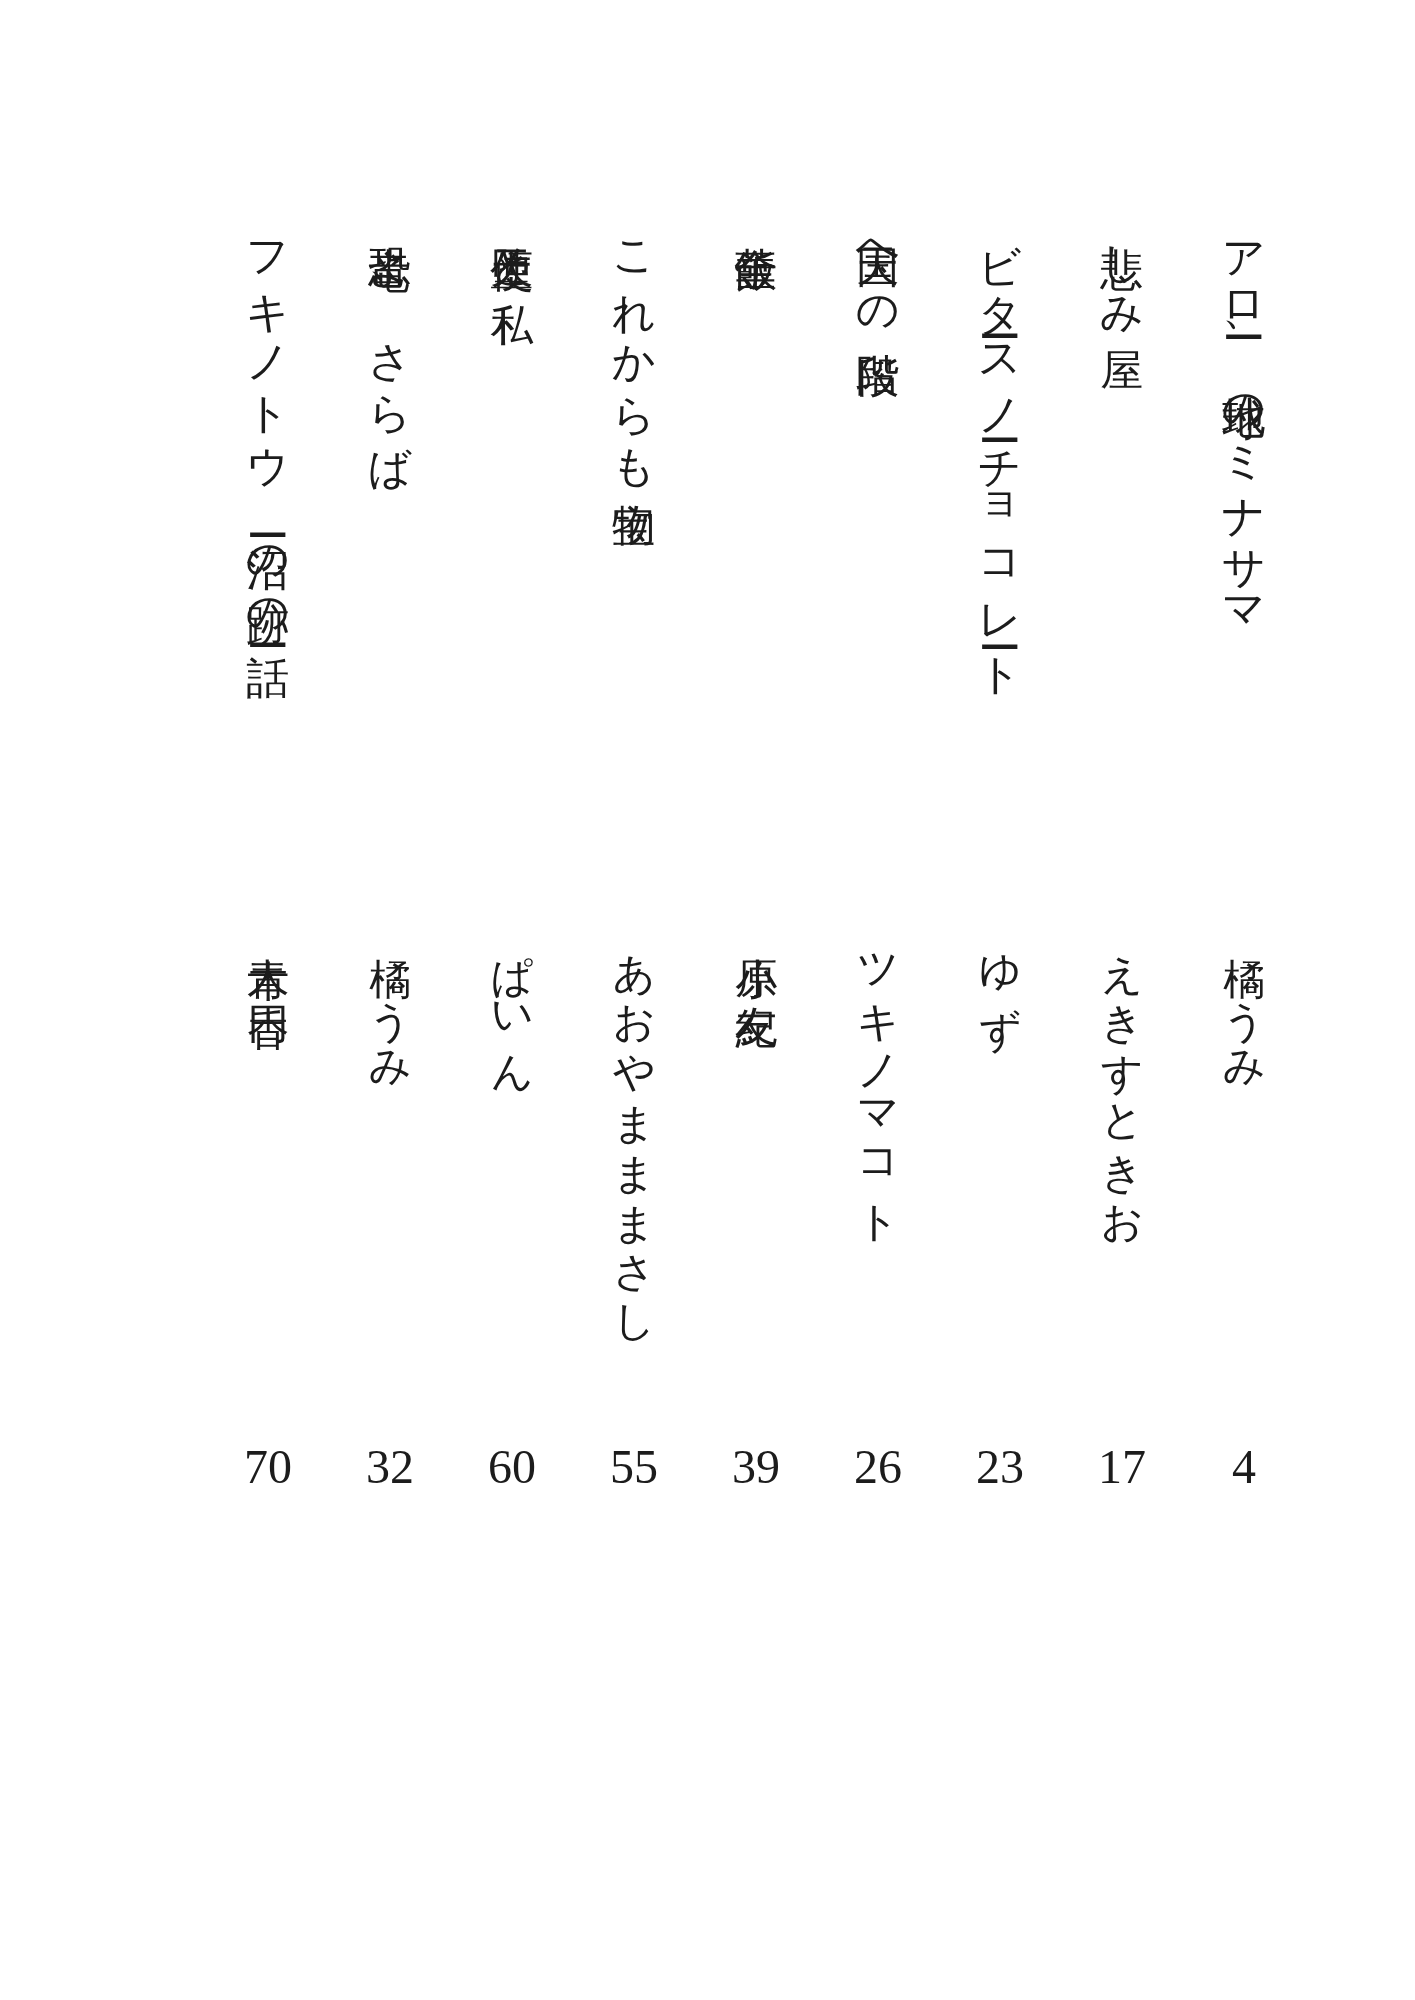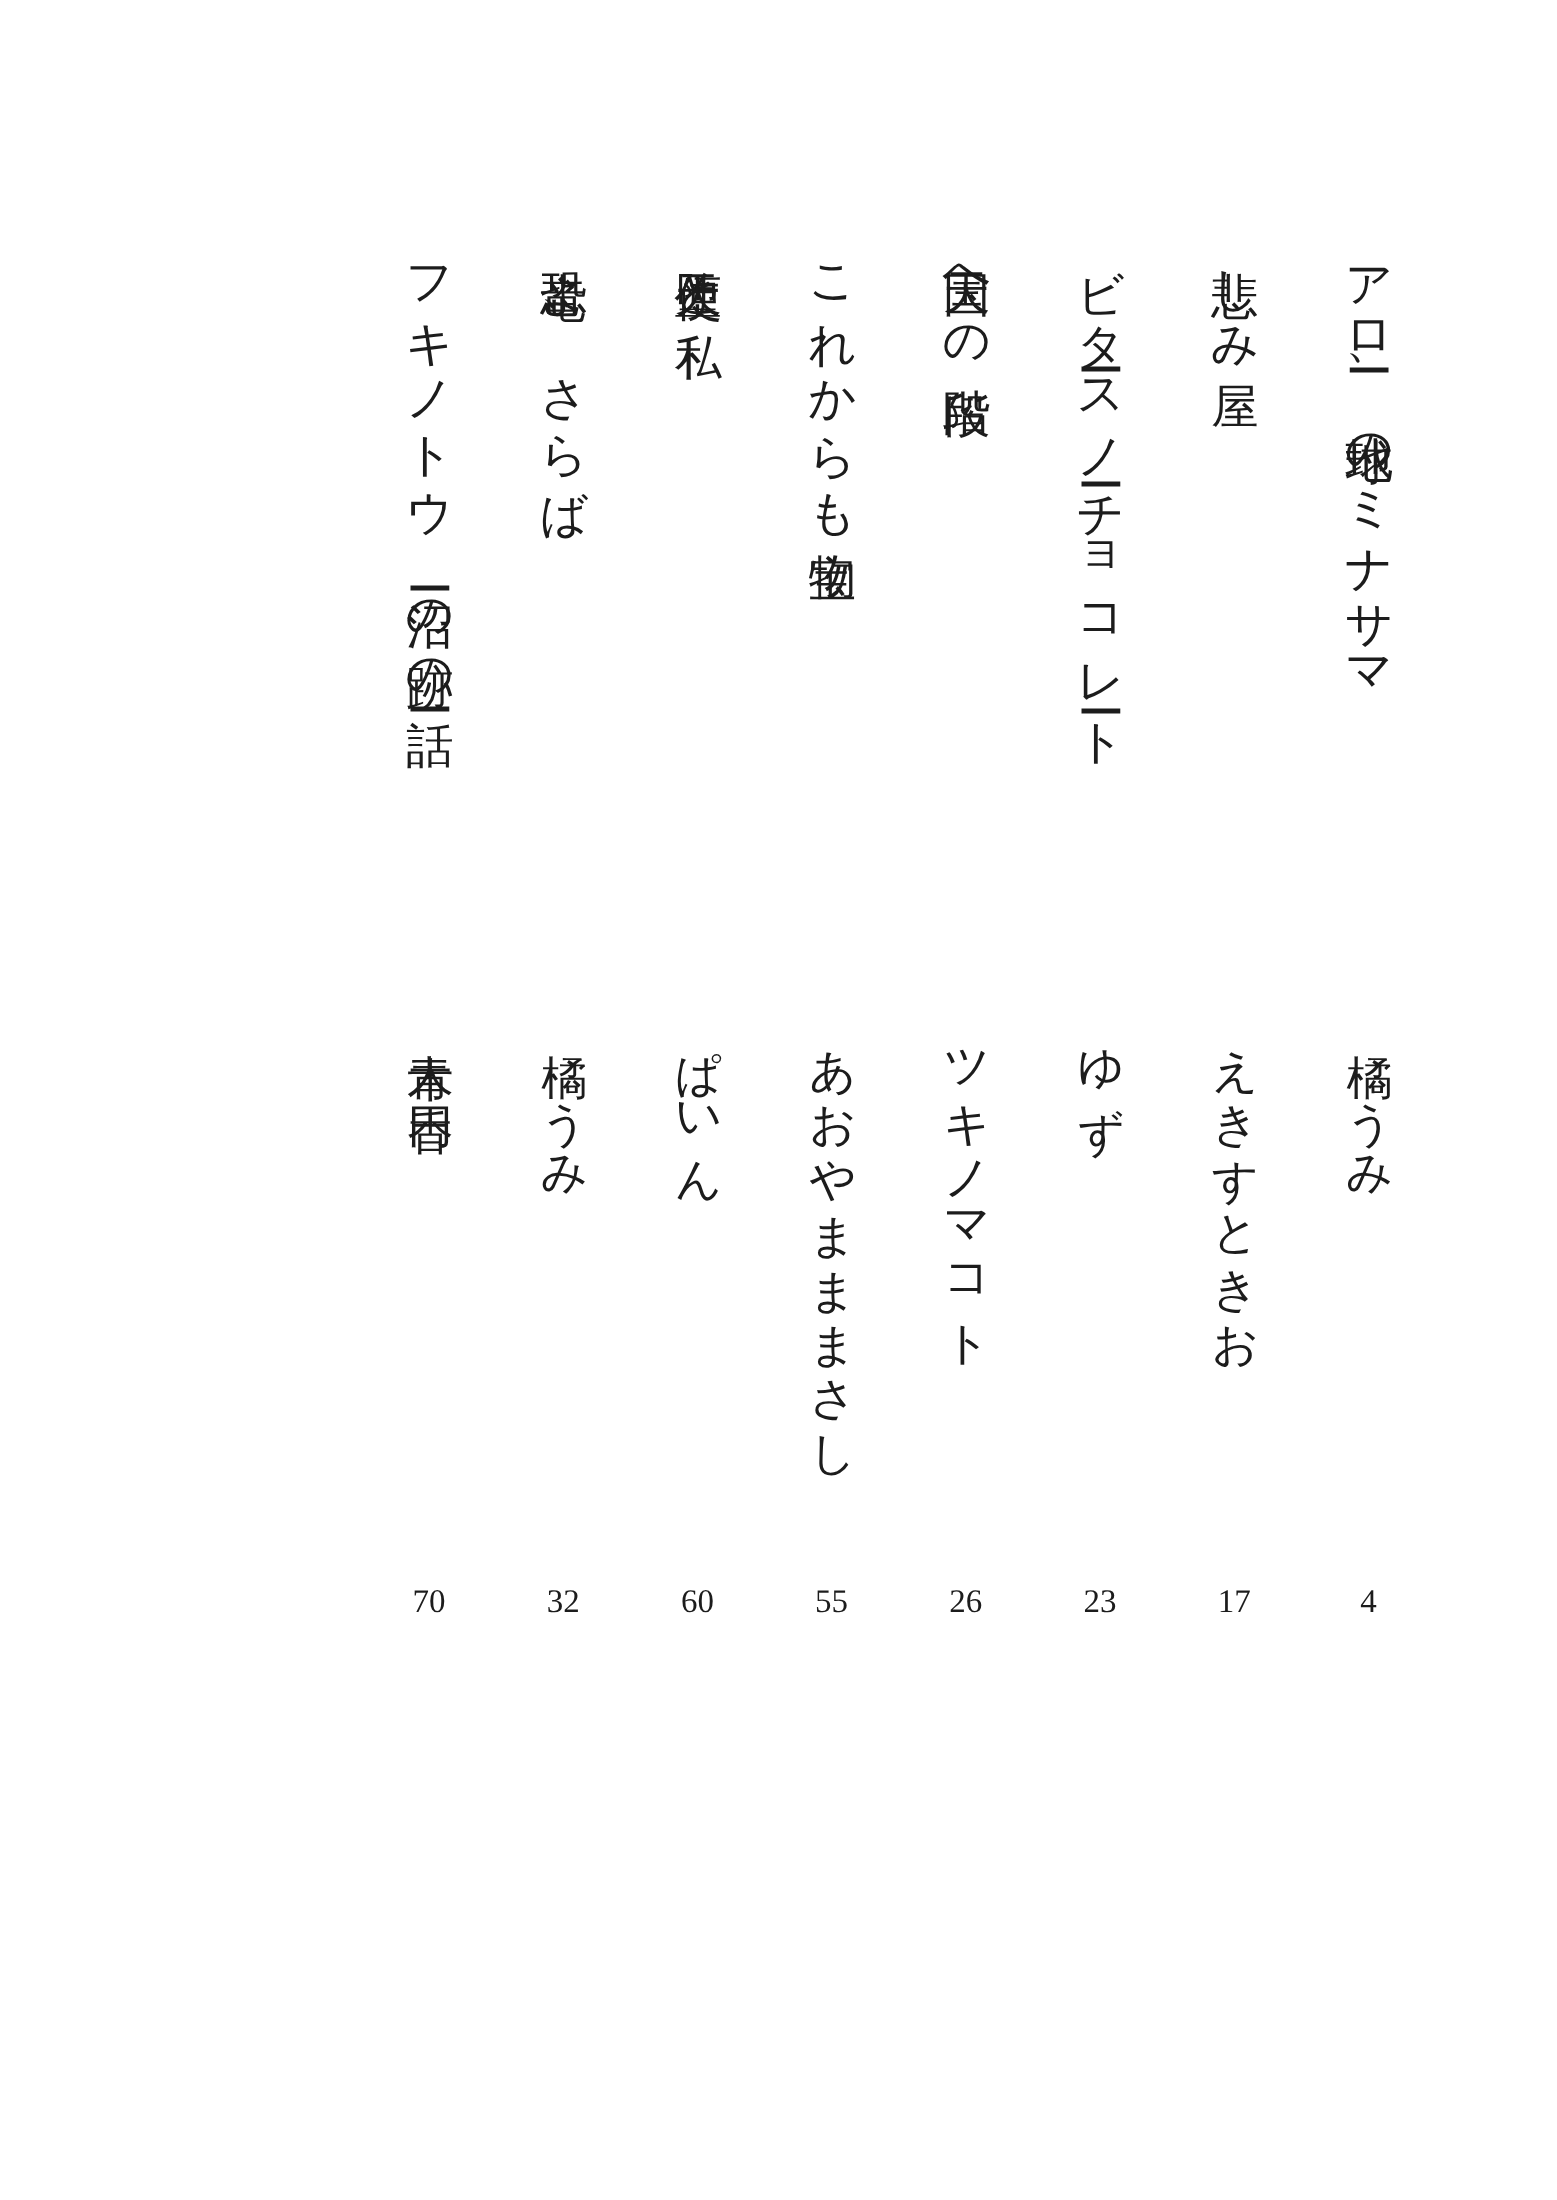--- a/index.html
+++ b/index.html
@@ -53,21 +53,21 @@
   .author {
     top: 925px;
     font-size: 42px;
   }
   .pagenum {
     position: absolute;
     top: 1438px;
     left: 0;
     width: 100%;
     text-align: center;
-    font-size: 30px;
+    font-size: 48px;
     line-height: 1.2;
   }
 </style>
 </head>
 <body>
 
 <div class="page">
   <div class="toc">
 
     <div class="entry">
@@ -87,20 +87,25 @@
       <div class="author">ゆず</div>
       <div class="pagenum">23</div>
     </div>
 
     <div class="entry">
       <div class="title">天国への階段</div>
       <div class="author">ツキノマコト</div>
       <div class="pagenum">26</div>
     </div>
 
+    <div class="entry">
+      <div class="title">華金飯</div>
+      <div class="author">小原　友紀</div>
+      <div class="pagenum">39</div>
+    </div>
 
     <div class="entry">
       <div class="title">これからも宝物</div>
       <div class="author">あおやまままさし</div>
       <div class="pagenum">55</div>
     </div>
 
     <div class="entry">
       <div class="title">堕天使と私</div>
       <div class="author">ぱいん</div>

